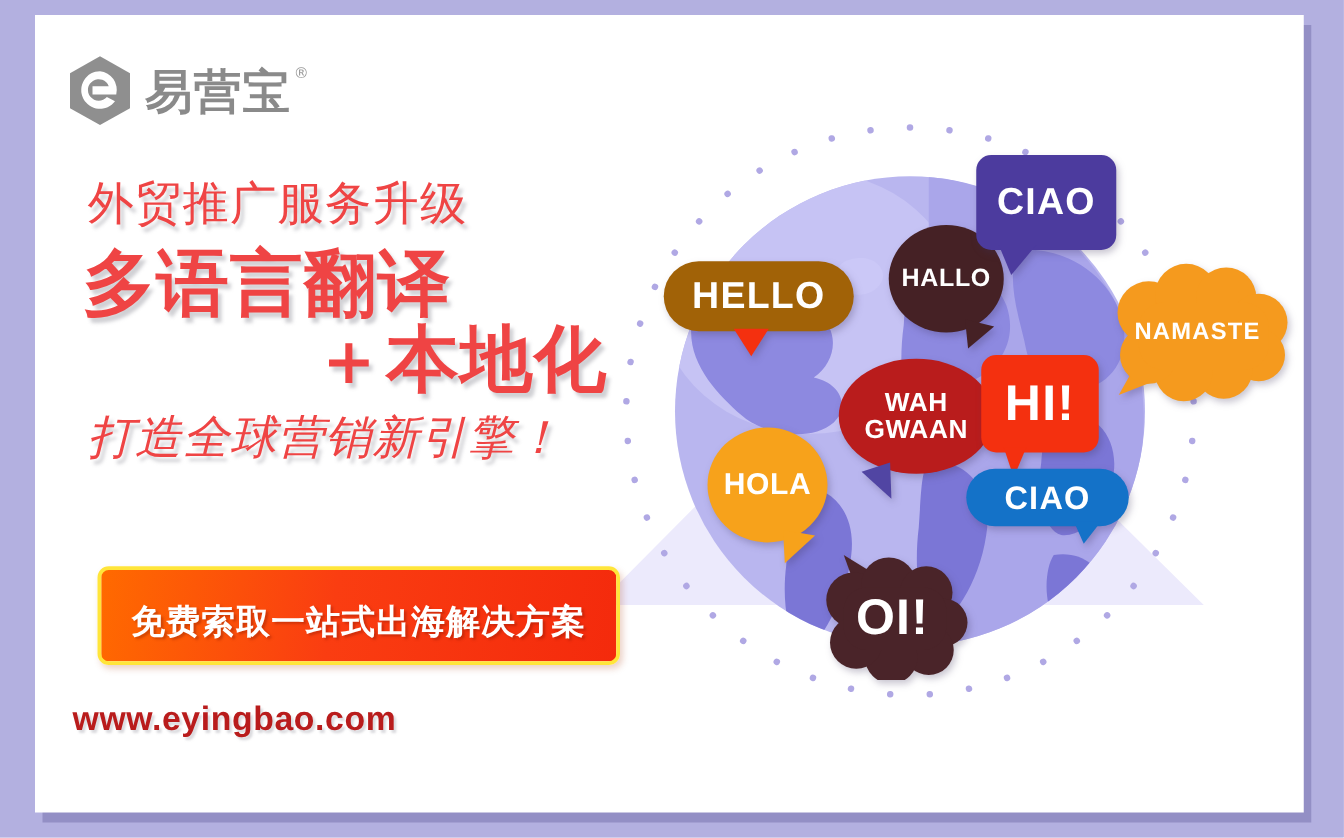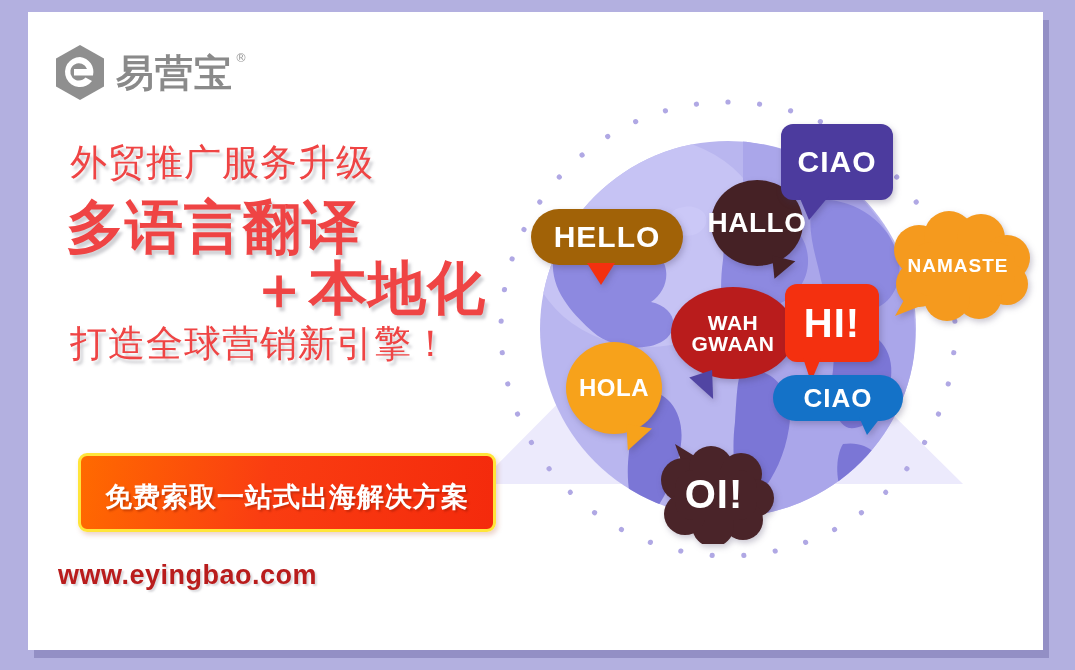--- a/index.html
+++ b/index.html
@@ -52,21 +52,21 @@
   }
   .line{
     margin:0;line-height:1.12;
     text-shadow:3px 4px 3px rgba(150,150,160,.45);
     white-space:nowrap;
   }
   .line-1{font-size:37px;font-weight:normal;letter-spacing:1px;padding-left:4px;}
   .line-2{font-size:58px;font-weight:bold;letter-spacing:1px;margin-top:12px;}
   .line-3{font-size:58px;font-weight:bold;letter-spacing:1px;text-align:right;
           padding-right:10px;margin-top:-4px;}
-  .line-4{font-size:37px;font-weight:normal;letter-spacing:1px;padding-left:4px;margin-top:2px;}
+  .line-4{font-size:37px;font-weight:normal;letter-spacing:1px;padding-left:4px;margin-top:8px;font-style:italic;}
 
   
   .cta{
     position:absolute;left:50px;top:441px;
     padding:23px 24px 14px 24px;
     border:3px solid #ffe53a;
     border-radius:9px;
     background:linear-gradient(100deg,#ff6a00 0%,#fa3d11 45%,#f42a0c 100%);
     color:#ffffff;font-size:27px;font-weight:bold;letter-spacing:1px;
     text-shadow:2px 2px 2px rgba(120,20,0,.35);
@@ -101,21 +101,21 @@
 
   
   .b-hello{left:88px;top:117px;width:152px;height:56px;
     background:#a16207;border-radius:28px;font-size:30px;letter-spacing:1px;}
   .b-hello:after{content:"";position:absolute;left:56px;bottom:-20px;
     width:0;height:0;border-left:14px solid transparent;
     border-right:14px solid transparent;border-top:22px solid #f4300f;}
 
   
   .b-hallo{left:268px;top:88px;width:92px;height:86px;
-    background:#452125;border-radius:50%;font-size:28px;letter-spacing:.5px;}
+    background:#452125;border-radius:50%;font-size:20px;letter-spacing:.5px;}
   .b-hallo:after{content:"";position:absolute;left:58px;bottom:-14px;
     width:0;height:0;border-left:8px solid transparent;
     border-right:16px solid transparent;border-top:22px solid #452125;
     transform:rotate(14deg);}
 
   
   .b-ciao{left:338px;top:32px;width:112px;height:76px;
     background:#4c3b9e;border-radius:12px;font-size:30px;letter-spacing:1px;}
   .b-ciao:after{content:"";position:absolute;left:18px;bottom:-20px;
     width:0;height:0;border-left:10px solid transparent;

